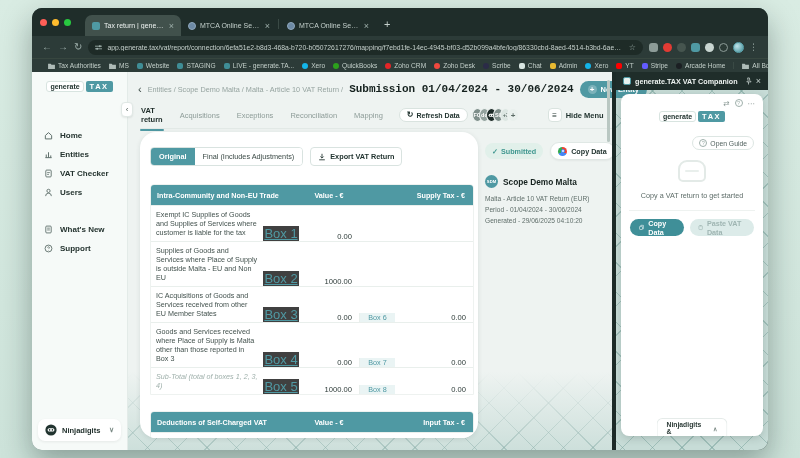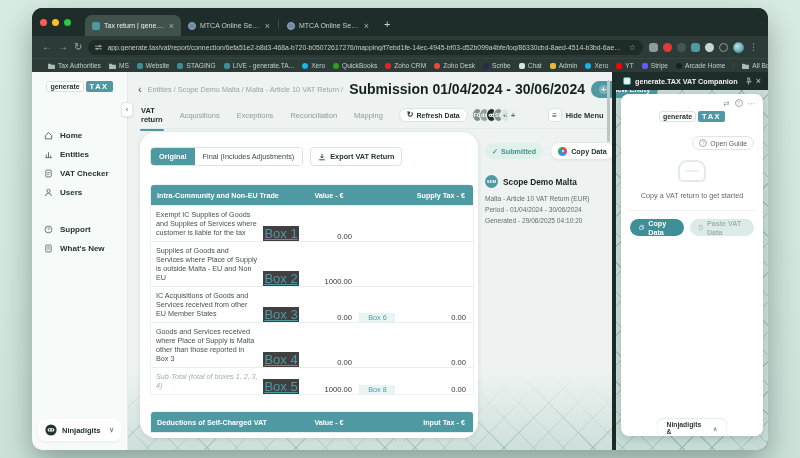--- a/index.html
+++ b/index.html
@@ -58,21 +58,21 @@
   .side-user { position:absolute; left:6px; right:6px; bottom:9px; height:22px; background:#fff; border-radius:7px; box-shadow:0 1px 3px rgba(0,0,0,.07);
                display:flex; align-items:center; gap:5px; padding:0 7px; font-size:7.5px; font-weight:bold; color:#22312d; }
   .chev { margin-left:auto; color:#7b8a85; font-size:7px; }
 
   .mainzone { position:absolute; left:96px; top:0; bottom:0; width:484px; z-index:2;
               background:linear-gradient(180deg,#eef3f1 0px,#eef3f1 300px, rgba(238,243,241,.15) 378px); }
 
   .crumbrow { position:absolute; left:10px; right:42px; top:7px; height:20px; display:flex; align-items:center; gap:6px; }
   .backchev { font-size:11px; color:#3c4b47; line-height:1; }
   .crumb { font-size:7.3px; color:#96a4a0; white-space:nowrap; }
-  .crumb-cur { font-size:14px; font-weight:bold; color:#15211e; white-space:nowrap; }
+  .crumb-cur { font-size:11px; font-weight:bold; color:#15211e; white-space:nowrap;font-family:Liberation Mono, monospace; }
   .btn-teal { margin-left:auto; background:#4f99a3; color:#fff; border-radius:9px; height:17px; display:flex; align-items:center; gap:4px;
               padding:0 8px; font-size:7.5px; font-weight:bold; flex:none; }
   .plus-ic { width:9px; height:9px; border-radius:50%; background:rgba(255,255,255,.25); display:flex; align-items:center; justify-content:center; font-size:8px; }
 
   .tabsrow { position:absolute; left:12px; right:0; top:30px; height:27px; display:flex; align-items:center; gap:15px;
              border-bottom:1px solid #e2e9e6; padding-right:26px; }
   .mtab { font-size:7.5px; color:#8d9c98; position:relative; padding:6px 1px; }
   .mtab.active { color:#1d2b28; font-weight:bold; }
   .mtab.active::after { content:""; position:absolute; left:0; right:0; bottom:-1px; height:2px; background:#4f99a3; border-radius:2px; }
   .pill { background:#fff; border:1px solid #d9e3df; border-radius:10px; display:flex; align-items:center; gap:3px; padding:2px 7px;
@@ -333,31 +333,31 @@
           <svg class="ic" width="9" height="9" viewBox="0 0 10 10">
               <circle cx="5" cy="3.2" r="1.8" fill="none" stroke="#5f6f6b" stroke-width="1"></circle>
               <path d="M1.8 9 a3.2 3.2 0 0 1 6.4 0" fill="none" stroke="#5f6f6b" stroke-width="1"></path>
             </svg>
           <span>Users</span>
         </div>
       </div>
       <div class="nav2">
         <div class="nav-item">
           <svg class="ic" width="9" height="9" viewBox="0 0 10 10">
+              <rect x="2" y="1.2" width="6" height="7.6" rx="1" fill="none" stroke="#5f6f6b" stroke-width="1"></rect>
+              <path d="M3.5 3.5 h3 M3.5 5.5 h3" stroke="#5f6f6b" stroke-width="0.9"></path>
+            </svg>
+          <span>What's New</span>
+        </div>
+        <div class="nav-item">
+          <svg class="ic" width="9" height="9" viewBox="0 0 10 10">
               <circle cx="5" cy="5" r="3.8" fill="none" stroke="#5f6f6b" stroke-width="1"></circle>
               <path d="M4 4 a1 1 0 1 1 1.4 1 L5 5.6 M5 7 v0.4" fill="none" stroke="#5f6f6b" stroke-width="0.9"></path>
             </svg>
           <span>Support</span>
-        </div>
-        <div class="nav-item">
-          <svg class="ic" width="9" height="9" viewBox="0 0 10 10">
-              <rect x="2" y="1.2" width="6" height="7.6" rx="1" fill="none" stroke="#5f6f6b" stroke-width="1"></rect>
-              <path d="M3.5 3.5 h3 M3.5 5.5 h3" stroke="#5f6f6b" stroke-width="0.9"></path>
-            </svg>
-          <span>What's New</span>
         </div>
       </div>
       <div class="side-user">
         <svg class="ic" width="12" height="12" viewBox="0 0 12 12">
           <circle cx="6" cy="6" r="5.6" fill="#223430"></circle>
             <rect x="2.6" y="4.2" width="6.8" height="3.4" rx="1.6" fill="#fff"></rect>
           <circle cx="4.6" cy="5.9" r="0.8" fill="#223430"></circle>
             <circle cx="7.4" cy="5.9" r="0.8" fill="#223430"></circle>
         </svg>
         <span>Ninjadigits</span>
@@ -448,20 +448,21 @@
             <span class="t-desc">IC Acquisitions of Goods and Services received from other EU Member States</span>
             <span class="t-box">Box 3</span>
             <span class="t-val">0.00</span>
             <span class="t-box2">Box 6</span>
             <span class="t-val2">0.00</span>
           </div>
           <div class="t-row">
             <span class="t-desc">Goods and Services received where Place of Supply is Malta other than those reported in Box 3</span>
             <span class="t-box">Box 4</span>
             <span class="t-val">0.00</span>
+            <span class="t-box2">Box 7</span>
             <span class="t-val2">0.00</span>
           </div>
           <div class="t-row subtotal">
             <span class="t-desc">Sub-Total (total of boxes 1, 2, 3, 4)</span>
             <span class="t-box">Box 5</span>
             <span class="t-val">1000.00</span>
             <span class="t-box2">Box 8</span>
             <span class="t-val2">0.00</span>
           </div>
         </div>

